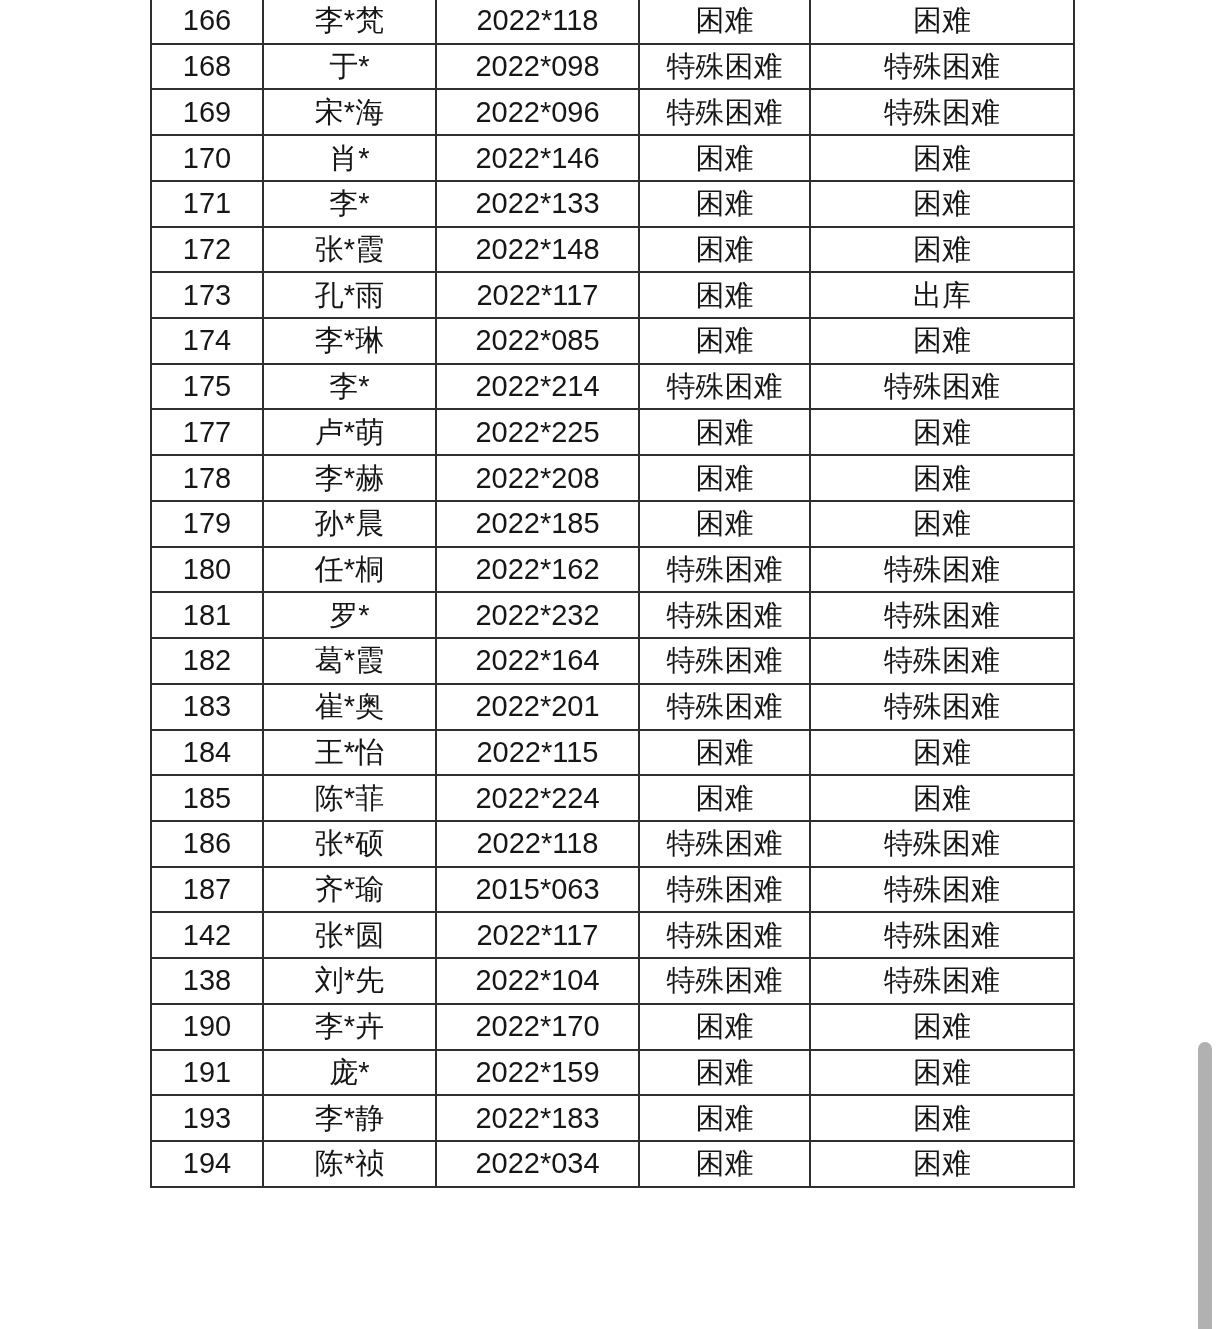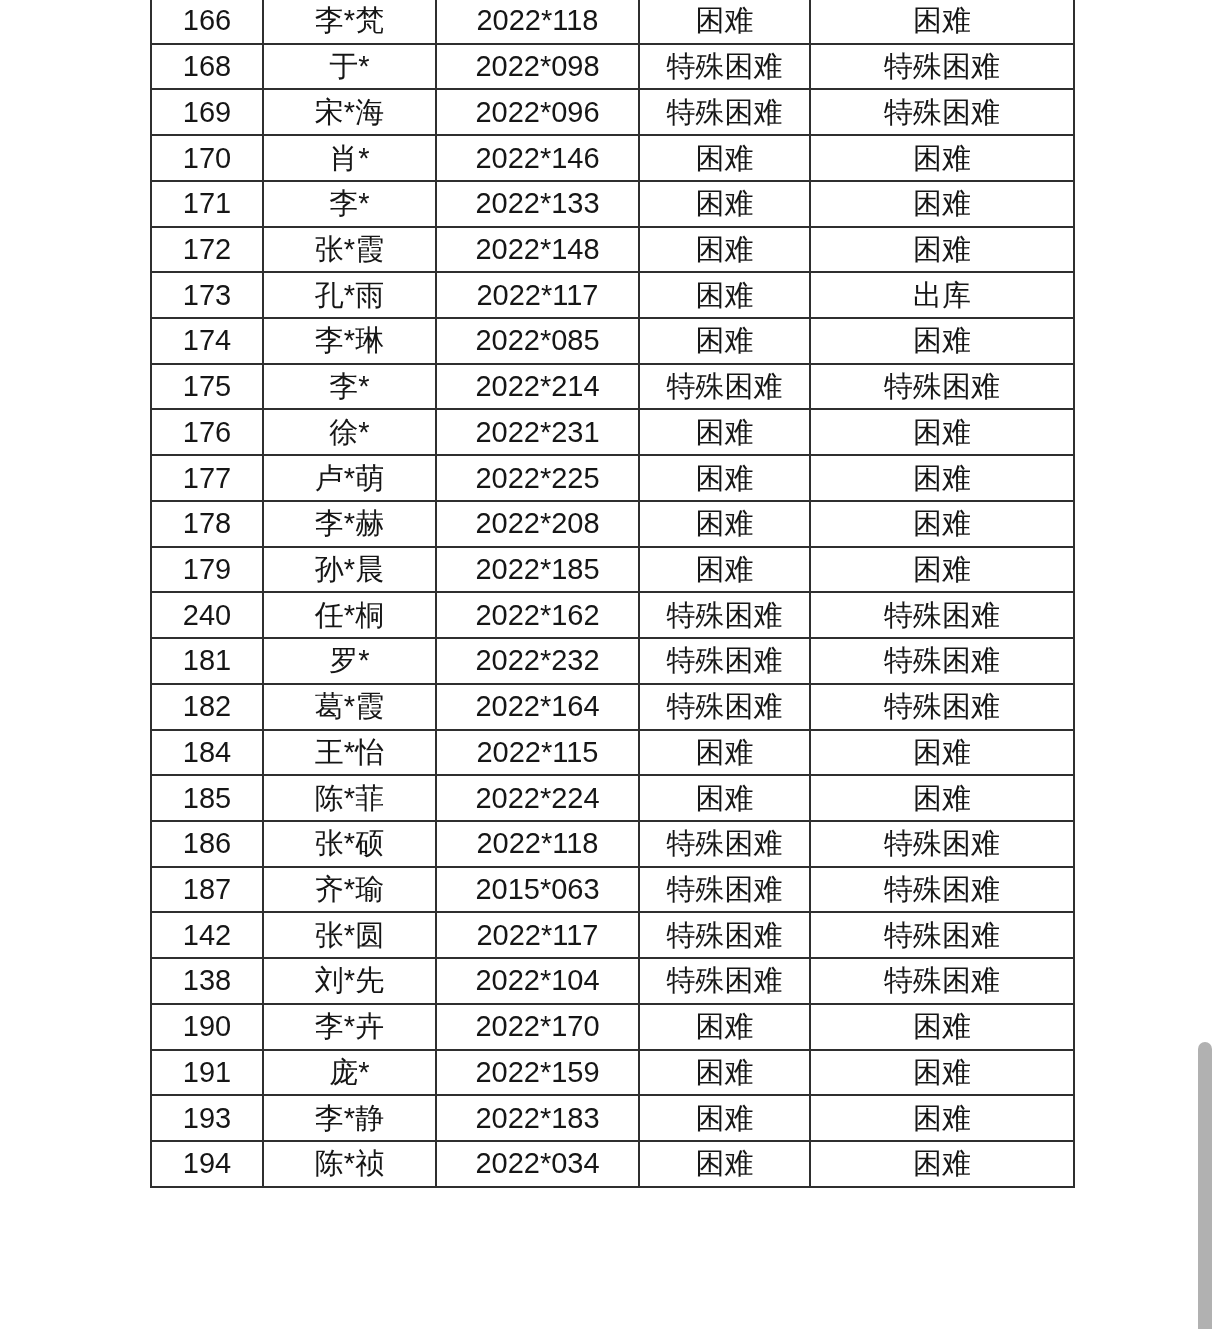--- a/index.html
+++ b/index.html
@@ -127,27 +127,20 @@
     <td>困难</td>
   </tr>
         <tr>
     <td>175</td>
     <td>李*</td>
     <td>2022*214</td>
     <td>特殊困难</td>
     <td>特殊困难</td>
   </tr>
         <tr>
-    <td>176</td>
-    <td>徐*</td>
-    <td>2022*231</td>
-    <td>困难</td>
-    <td>困难</td>
-  </tr>
-        <tr>
     <td>177</td>
     <td>卢*萌</td>
     <td>2022*225</td>
     <td>困难</td>
     <td>困难</td>
   </tr>
         <tr>
     <td>178</td>
     <td>李*赫</td>
     <td>2022*208</td>
@@ -155,37 +148,44 @@
     <td>困难</td>
   </tr>
         <tr>
     <td>179</td>
     <td>孙*晨</td>
     <td>2022*185</td>
     <td>困难</td>
     <td>困难</td>
   </tr>
         <tr>
-    <td>240</td>
+    <td>180</td>
     <td>任*桐</td>
     <td>2022*162</td>
     <td>特殊困难</td>
     <td>特殊困难</td>
   </tr>
         <tr>
     <td>181</td>
     <td>罗*</td>
     <td>2022*232</td>
     <td>特殊困难</td>
     <td>特殊困难</td>
   </tr>
         <tr>
     <td>182</td>
     <td>葛*霞</td>
     <td>2022*164</td>
+    <td>特殊困难</td>
+    <td>特殊困难</td>
+  </tr>
+        <tr>
+    <td>183</td>
+    <td>崔*奥</td>
+    <td>2022*201</td>
     <td>特殊困难</td>
     <td>特殊困难</td>
   </tr>
         <tr>
     <td>184</td>
     <td>王*怡</td>
     <td>2022*115</td>
     <td>困难</td>
     <td>困难</td>
   </tr>

